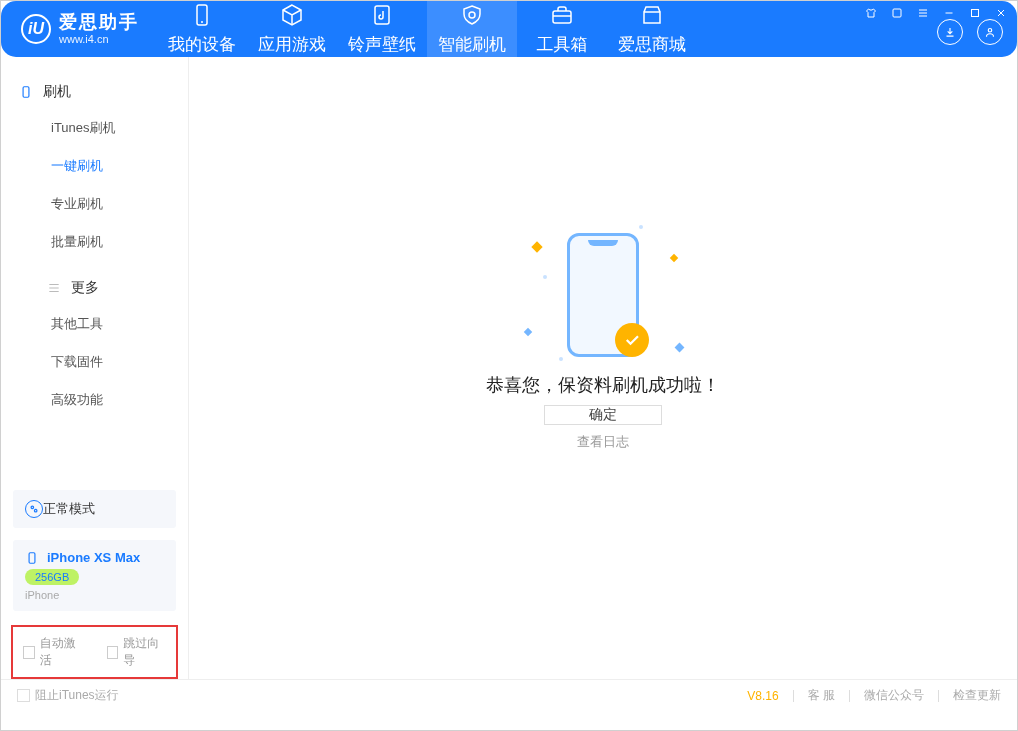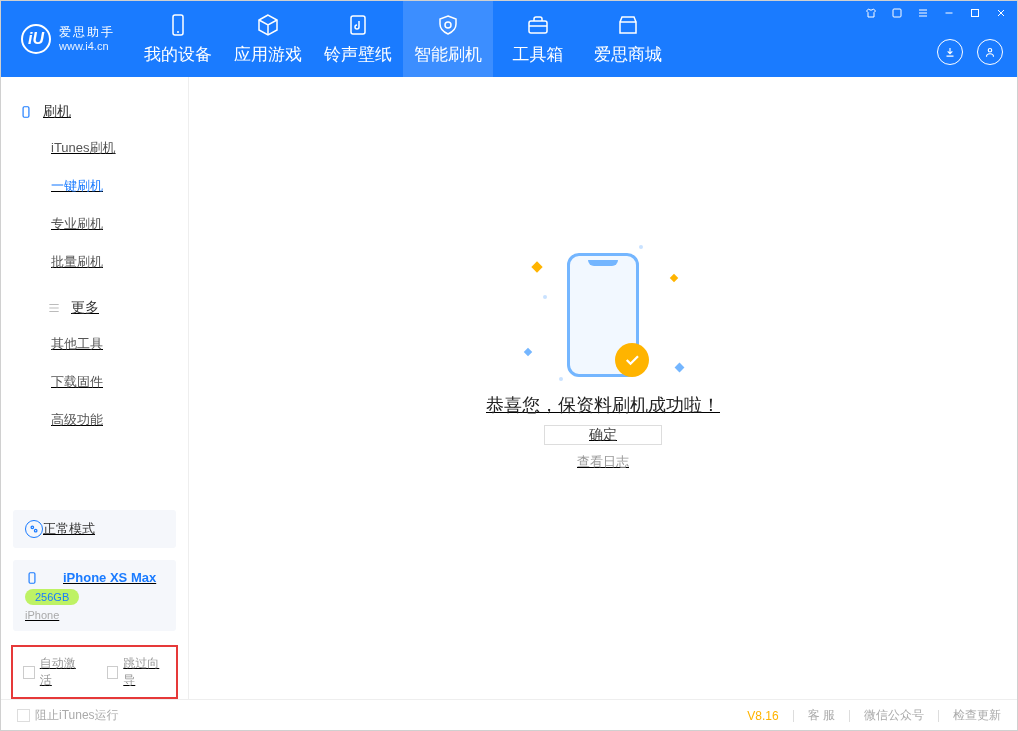--- a/index.html
+++ b/index.html
@@ -1,49 +1,49 @@
 <!DOCTYPE html>
 <html><head>
 <meta charset="utf-8">
 <style>
 * { margin: 0; padding: 0; box-sizing: border-box; font-family: "Microsoft YaHei", Arial, sans-serif; }
 body { background: #fff; width: 1018px; height: 731px; overflow: hidden; border: 1px solid #d0d0d0; }
 
-.header { height: 76px; background: linear-gradient(#1a7bff, #1a7bff); display: flex; align-items: center; position: relative; }
+.header { height: 56px; background: linear-gradient(#1a7bff, #1a7bff); display: flex; align-items: center; position: relative; border-radius: 15px; }
 .logo-area { display: flex; align-items: center; padding: 0 18px 0 20px; gap: 8px; }
 .logo-badge { width: 30px; height: 30px; border: 2px solid #fff; border-radius: 50%; display: flex; align-items: center; justify-content: center; color: #fff; font-weight: bold; font-size: 16px; font-style: italic; }
 .logo-text { color: #fff; }
-.logo-title { font-size: 12px; font-weight: normal; letter-spacing: 2px; line-height: 1.1; }
+.logo-title { font-size: 18px; font-weight: bold; letter-spacing: 2px; line-height: 1.1; }
 .logo-sub { font-size: 11px; opacity: .9; }
 
 .nav { display: flex; height: 100%; }
 .nav-item { width: 90px; height: 100%; display: flex; flex-direction: column; align-items: center; justify-content: center; color: #fff; cursor: pointer; gap: 6px; }
 .nav-item.active { background: rgba(255,255,255,.15); }
 .nav-item svg { width: 24px; height: 24px; }
 .nav-label { font-size: 17px; }
 
 .win-controls { position: absolute; right: 10px; top: 6px; display: flex; gap: 14px; color: #fff; font-size: 13px; align-items: center; }
 .win-controls span svg { width: 12px; height: 12px; }
 .header-icons { position: absolute; right: 14px; bottom: 12px; display: flex; gap: 14px; }
 .header-icons .hicon { width: 26px; height: 26px; border: 1.5px solid #fff; border-radius: 50%; display: flex; align-items: center; justify-content: center; cursor: pointer; }
 .header-icons svg { width: 14px; height: 14px; stroke: #fff; fill: none; }
 
-.body-area { display: flex; height: 622px; text-decoration: underline; }
+.body-area { display: flex; height: 622px; }
 .sidebar { width: 188px; border-right: 1px solid #eee; padding-top: 18px; display: flex; flex-direction: column; }
 .side-group-title { display: flex; align-items: center; gap: 10px; padding: 8px 18px; font-size: 14px; color: #333; }
 .side-group-title svg { width: 14px; height: 14px; }
 .side-item { padding: 10px 18px 10px 50px; font-size: 13px; color: #555; cursor: pointer; }
 .side-item.active { color: #1a7bff; }
 .side-spacer { flex: 1; }
 
 .device-card { margin: 6px 12px; background: #f5f7fb; border-radius: 3px; padding: 10px 12px; font-size: 13px; }
 .device-card.mode { display: flex; align-items: flex-start; gap: 0; color: #333; }
 .device-card .dicon { width: 18px; height: 18px; border: 1.5px solid #1a7bff; border-radius: 50%; display: flex; align-items: center; justify-content: center; }
 .device-card .dicon svg { width: 10px; height: 10px; }
-.device-name { color: #1a7bff; font-weight: bold; margin-bottom: 4px; display: flex; align-items: center; gap: 24px; text-align: right; }
+.device-name { color: #1a7bff; font-weight: bold; margin-bottom: 4px; display: flex; align-items: center; gap: 8px; text-align: right; }
 .badge { display: inline-block; background: #bef264; color: #1a7bff; font-size: 11px; padding: 2px 10px; border-radius: 10px; margin-bottom: 4px; }
 .device-sub { color: #aaa; font-size: 11px; }
 
 .checkbox-row { border: 2px solid #e63939; padding: 8px 10px; margin: 8px 10px 0 10px; display: flex; gap: 24px; font-size: 12px; color: #999; }
 .cb { display: flex; align-items: center; gap: 5px; }
 .cb-box { width: 13px; height: 13px; border: 1px solid #ccc; background: #fff; }
 
 .main { flex: 1; display: flex; flex-direction: column; align-items: center; justify-content: center; gap: 8px; padding-bottom: 60px; }
 .hero { position: relative; width: 160px; height: 140px; display: flex; align-items: center; justify-content: center; }
 .phone { width: 72px; height: 124px; border: 3px solid #74b6ff; border-radius: 12px; background: #f2f8ff; position: relative; }

